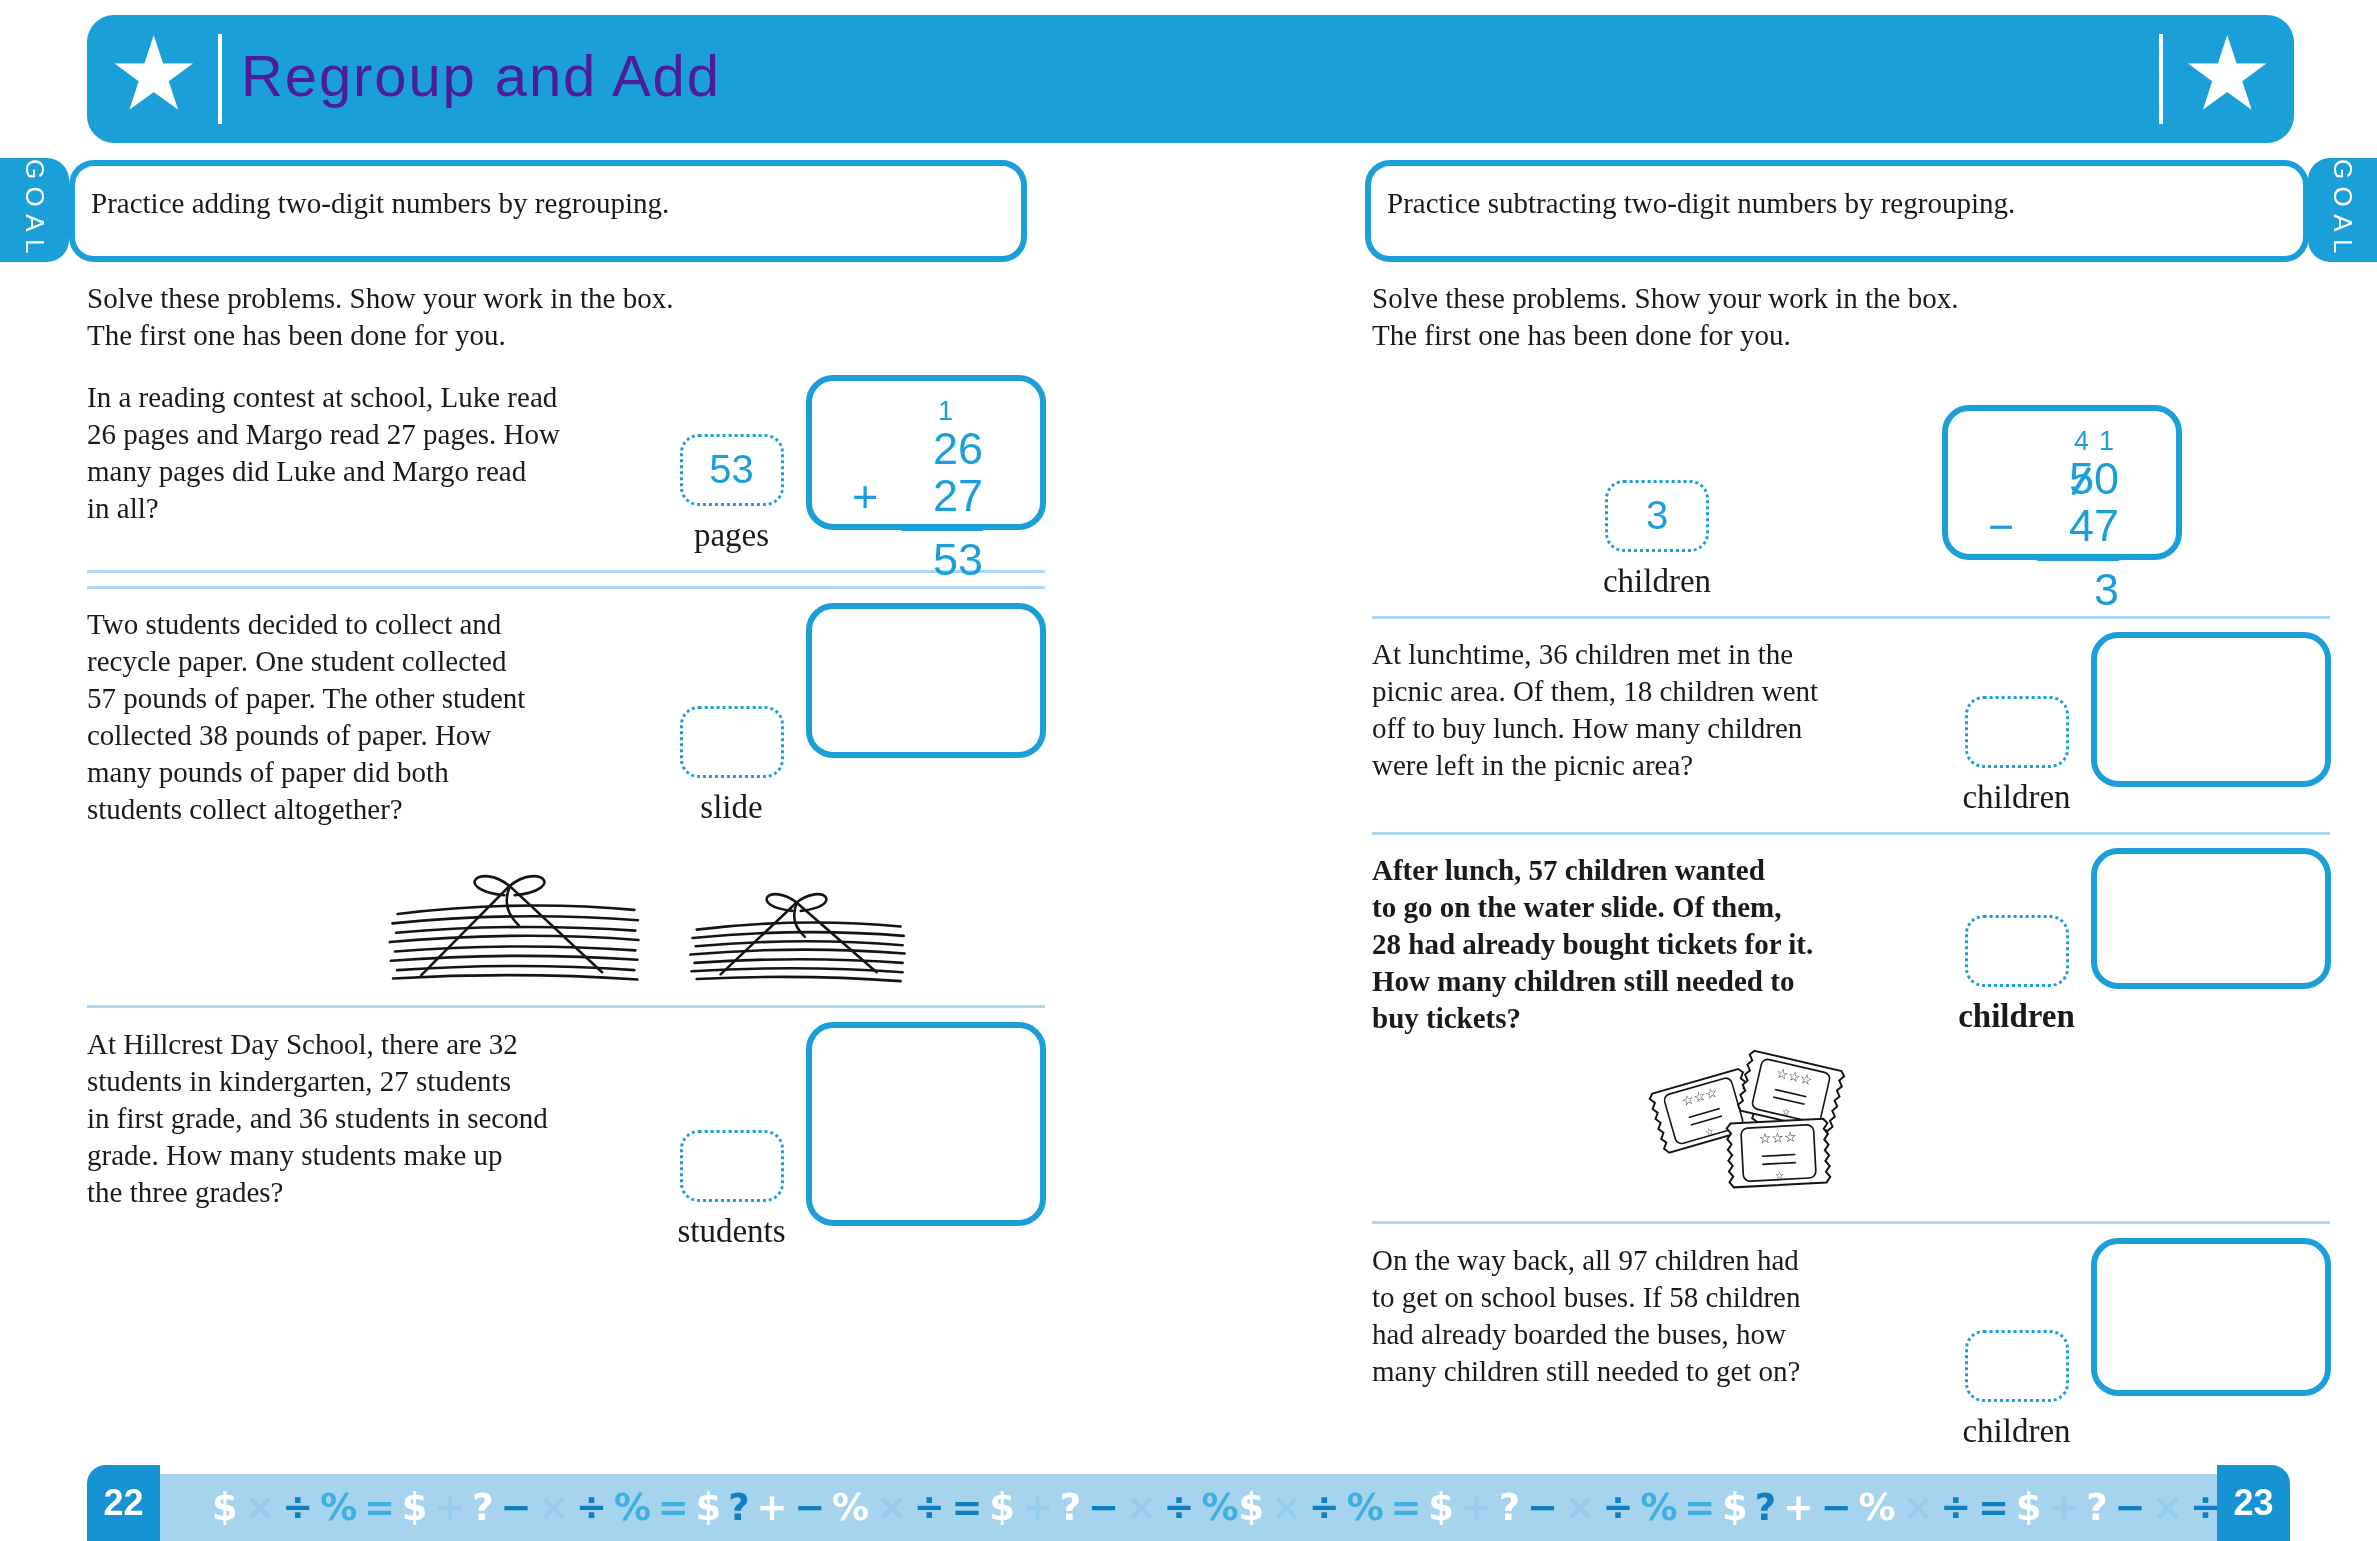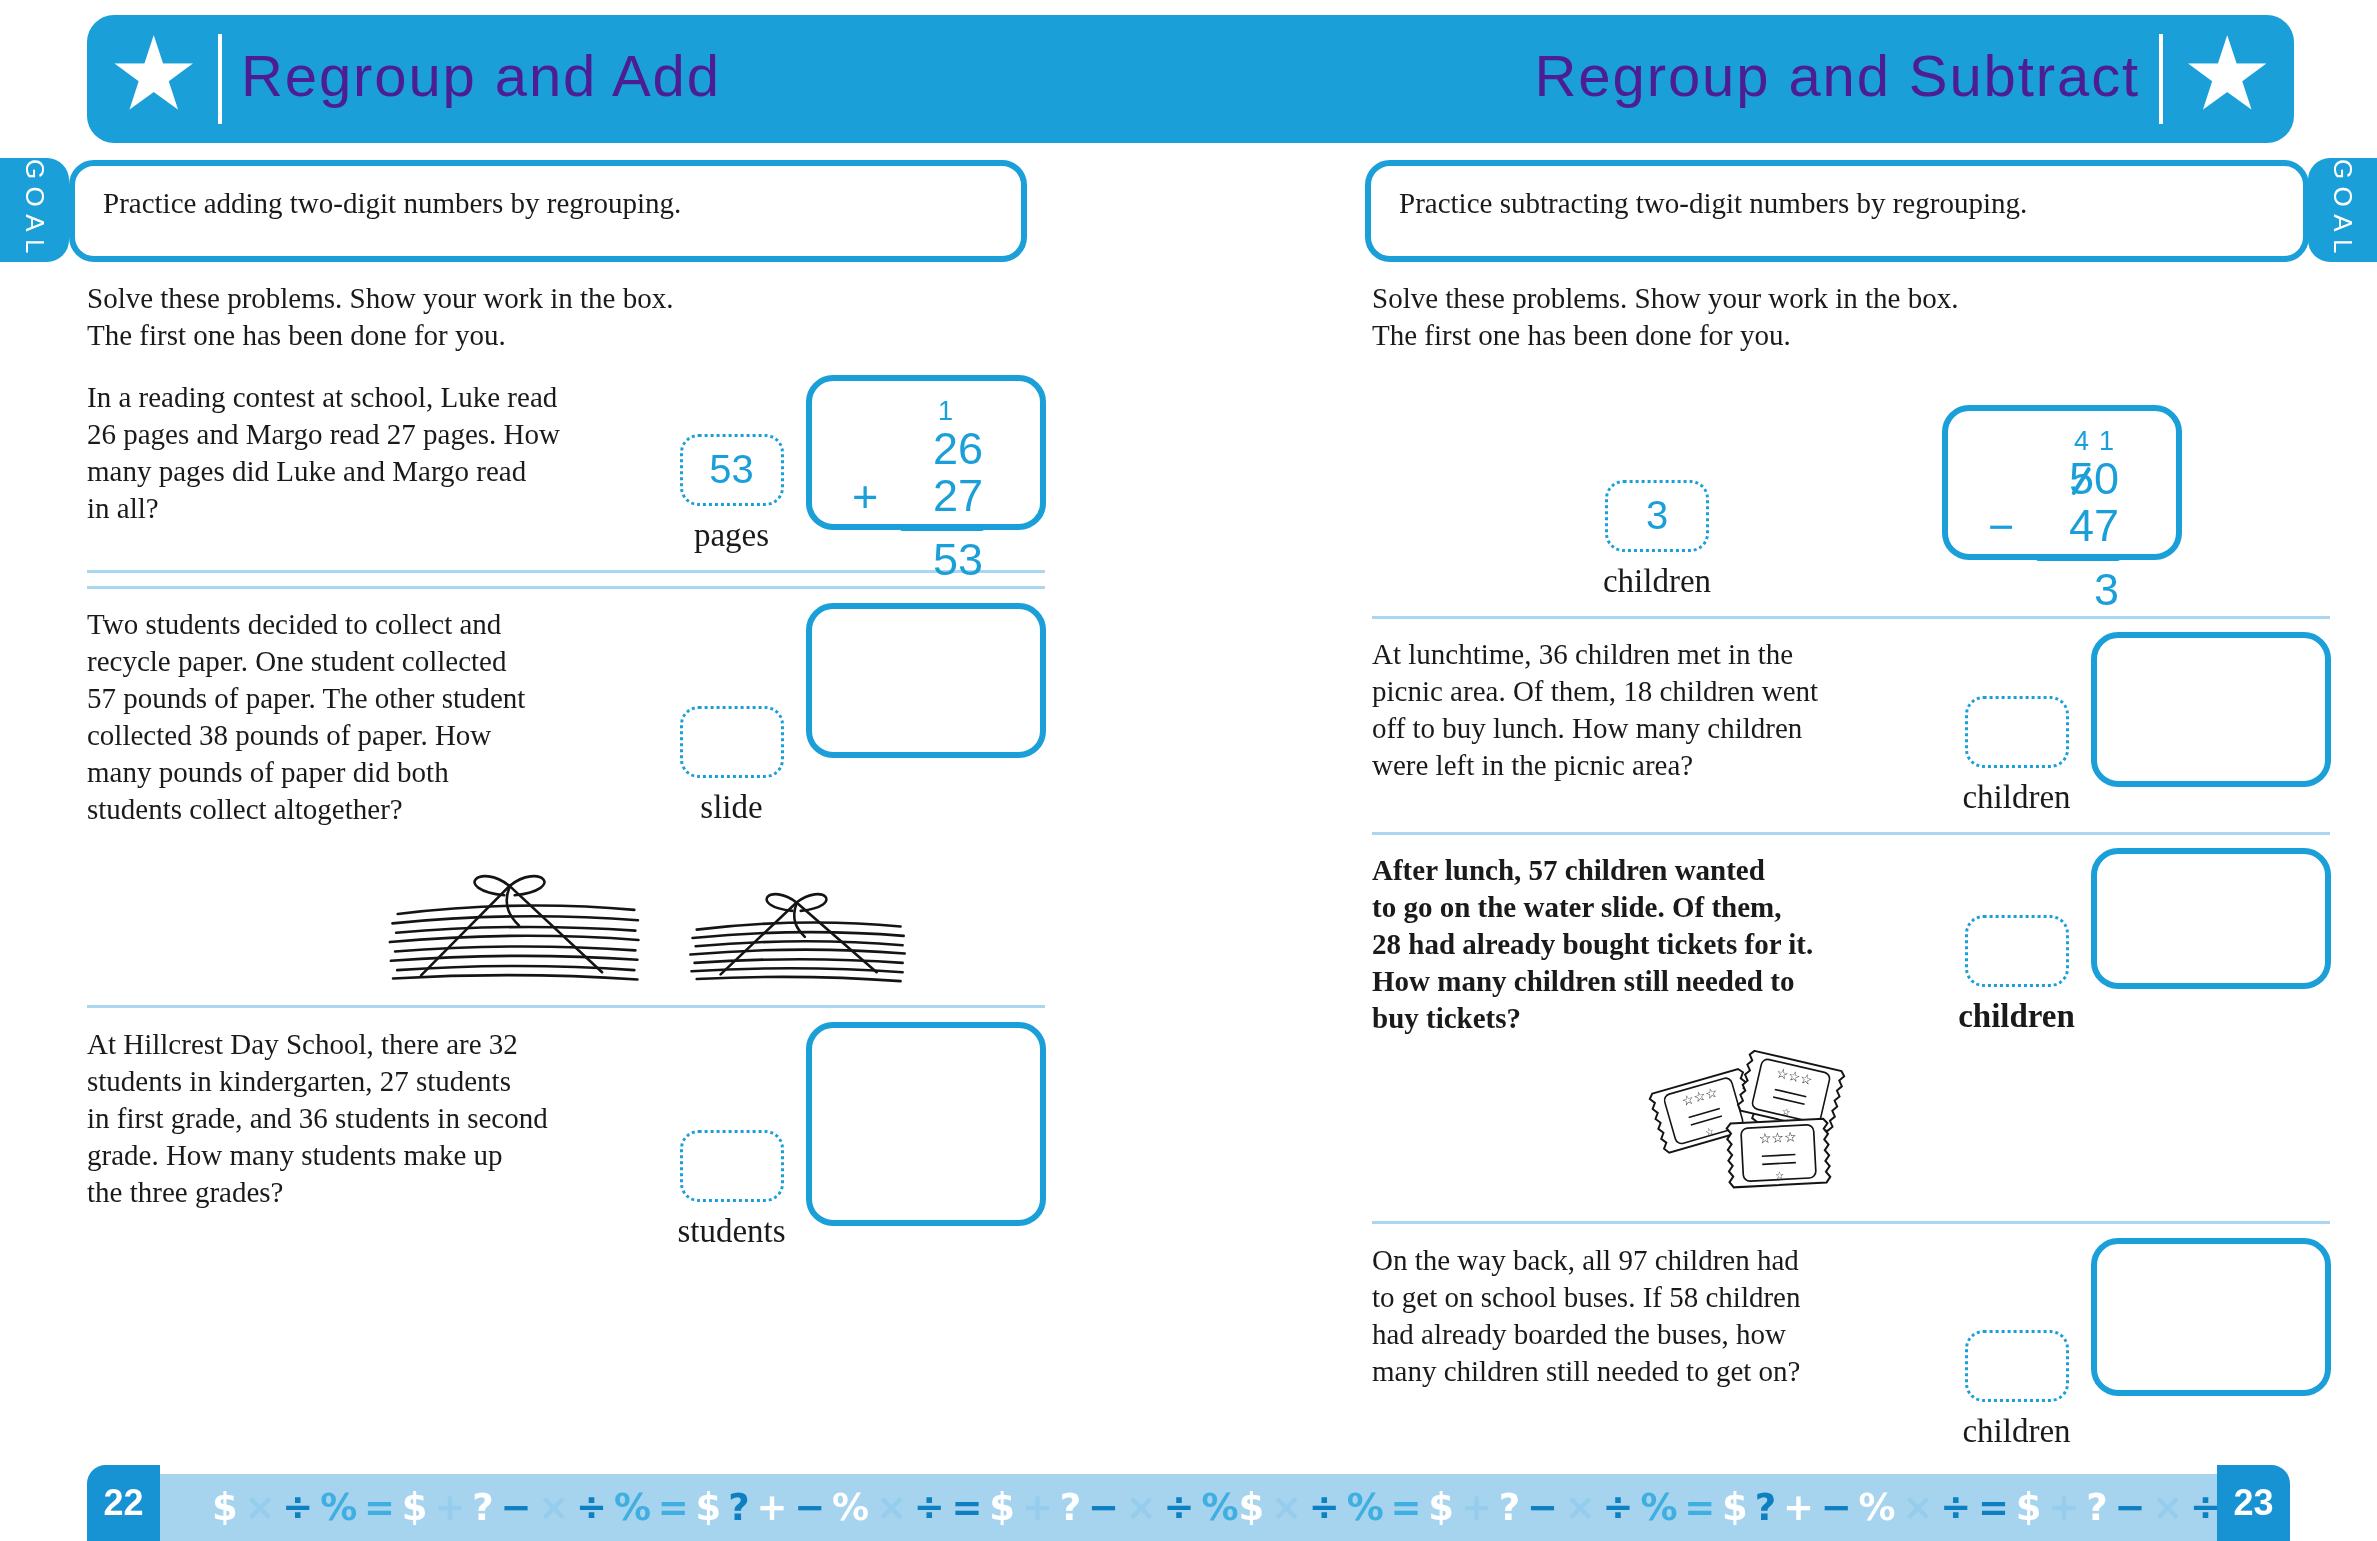--- a/index.html
+++ b/index.html
@@ -24,21 +24,21 @@
   .goal-tab{position:absolute;top:158px;width:69px;height:104px;background:var(--blue);
             display:flex;align-items:center;justify-content:center;}
   .goal-tab.left{left:0;border-radius:0 22px 22px 0;}
   .goal-tab.right{right:0;border-radius:22px 0 0 22px;}
   .goal-tab span{writing-mode:vertical-rl;font-family:"Liberation Sans",sans-serif;font-size:26px;
                  letter-spacing:7.4px;color:#fff;}
   .goal-box{position:absolute;top:160px;height:102px;border:6.2px solid var(--blue);border-radius:25px;
             background:#fff;box-sizing:border-box;display:flex;align-items:flex-start;}
   .goal-box.left{left:69px;width:958px;}
   .goal-box.right{left:1365px;width:944px;}
-  .goal-text{font-size:29px;padding:21px 0 0 28px;}
+  .goal-text{font-size:29px;padding:21px 0 0 16px;}
 
   
   .col{position:absolute;top:280px;width:958px;}
   .col.left{left:87px;}
   .col.right{left:1372px;}
   .intro{font-size:29px;line-height:37px;white-space:pre-line;margin-bottom:21px;}
 
   .problem{display:grid;grid-template-columns:570px 149px 240px;align-items:start;}
   .ptext{font-size:29px;line-height:37px;white-space:pre-line;padding-top:3.7px;}
   .acol{display:flex;flex-direction:column;align-items:center;justify-content:flex-end;gap:11px;
@@ -100,21 +100,20 @@
 
 <div class="sheet">
 
   <div class="banner">
     <div class="banner-group">
       <span class="star">★</span>
       <span class="vdivider"></span>
       <span class="banner-title">Regroup and Add</span>
     </div>
     <div class="banner-group">
-      <span class="banner-title">Regroup and Subtract</span>
       <span class="vdivider"></span>
       <span class="star">★</span>
     </div>
   </div>
 
   <div class="goal-tab left">
     <span>GOAL</span>
   </div>
   <div class="goal-box left">
     <div class="goal-text">Practice adding two-digit numbers by regrouping.</div>

